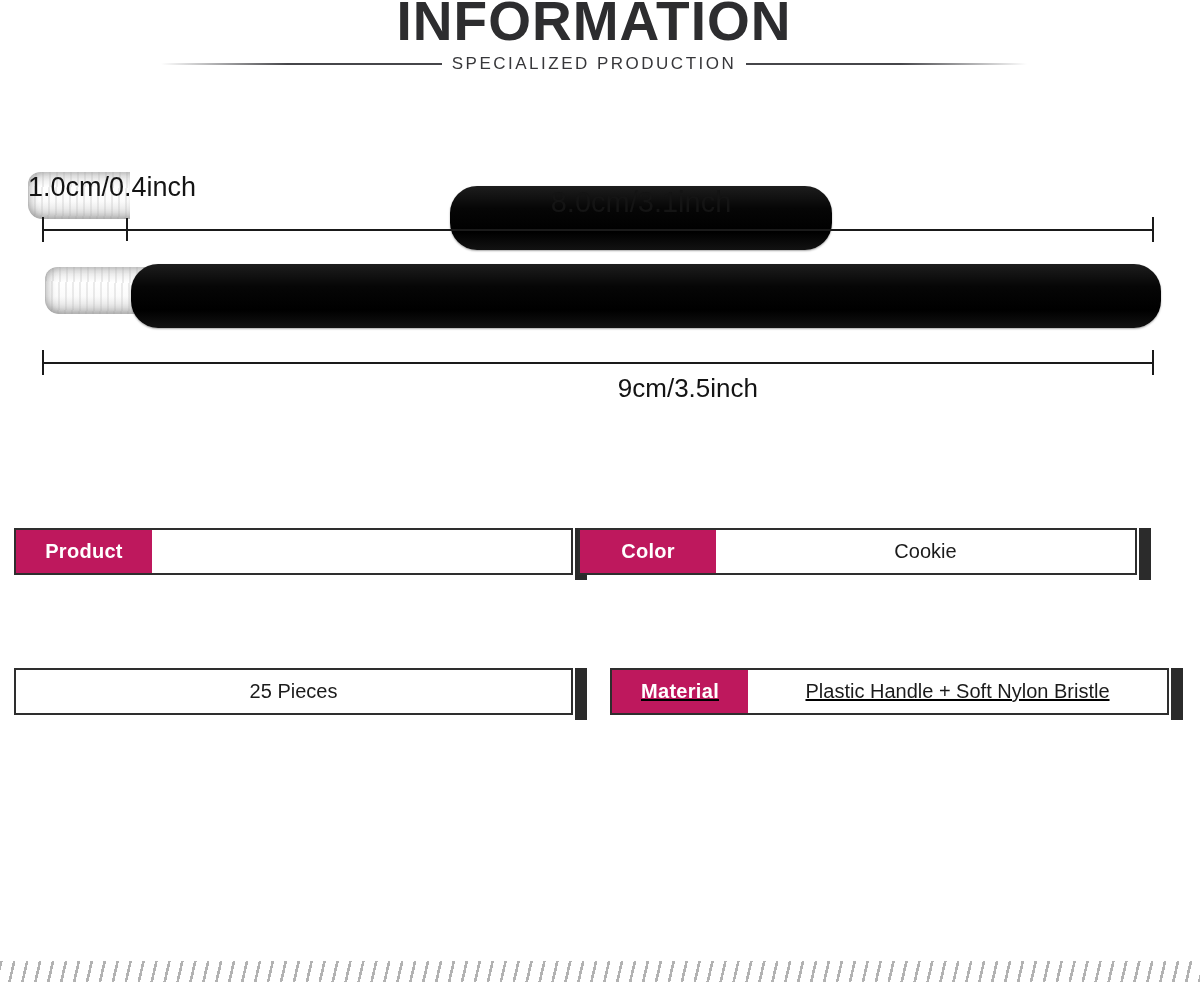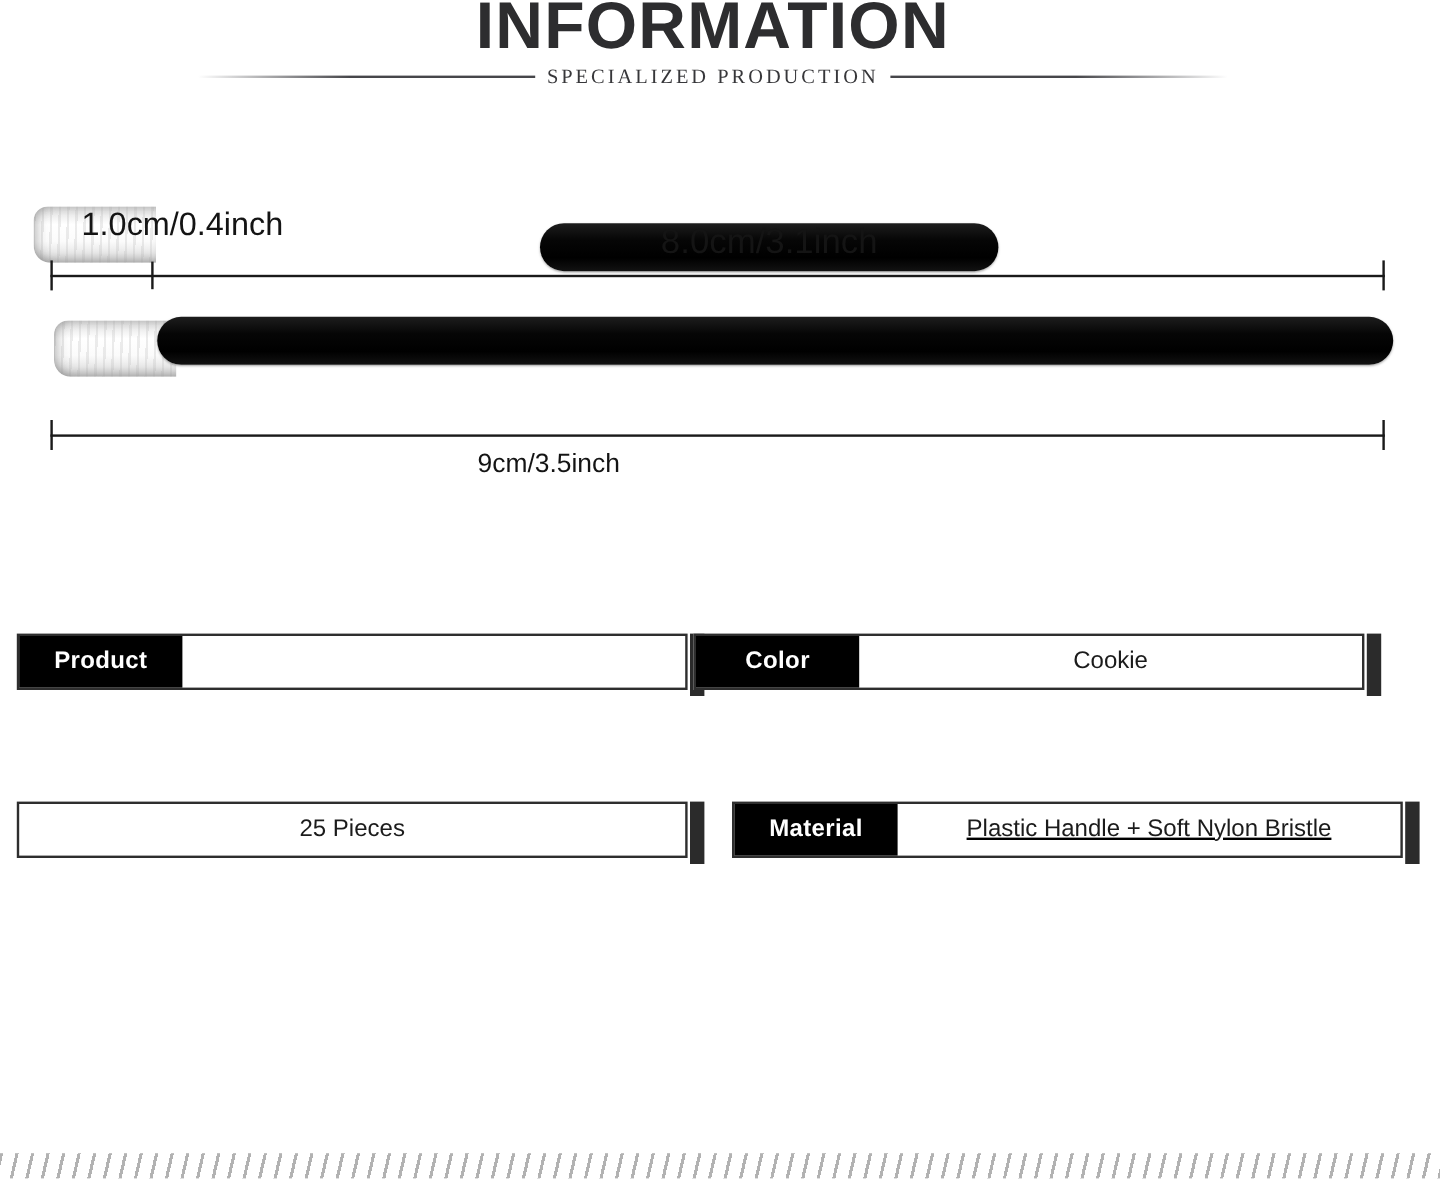--- a/index.html
+++ b/index.html
@@ -15,31 +15,30 @@
     text-align:center; font-size:55px; line-height:58px;
     font-weight:600; letter-spacing:1px; color:#2d2d2f;
   }
   .subtitle-row {
     position:absolute; top:54px; left:0; width:1188px;
     display:flex; align-items:center; justify-content:center; gap:10px;
   }
   .subtitle-text {
     font-size:17px; letter-spacing:2.5px; color:#37373a; font-weight:500;
     white-space:nowrap;
-    font-family:Liberation Serif, serif;
   }
   .subtitle-line { height:2px; width:281px; }
   .subtitle-line.left  { background:linear-gradient(to left,  #46464a 55%, rgba(70,70,74,0)); }
   .subtitle-line.right { background:linear-gradient(to right, #46464a 55%, rgba(70,70,74,0)); }
 
   
   .m-label { position:absolute; color:#141414; white-space:nowrap; }
-  .m-label.bristle { left:28px;  top:172px; font-size:27px;padding-left:40px; }
+  .m-label.bristle { left:28px;  top:172px; font-size:27px; }
   .m-label.handle  { left:450px; top:186px; width:382px; text-align:center; font-size:29px; }
-  .m-label.total   { left:398px; top:373px; width:360px; text-align:left; font-size:22px; }
+  .m-label.total   { left:398px; top:373px; width:360px; text-align:right; font-size:26px; }
 
   .dim-line { position:absolute; height:2px; background:#1a1a1a; }
   .dim-line.top    { left:42px; top:229px; width:1112px; }
   .dim-line.bottom { left:42px; top:362px; width:1112px; }
   .dim-tick { position:absolute; width:2px; background:#1a1a1a; }
   .t1 { left:42px;   top:217px; height:25px; }
   .t2 { left:126px;  top:218px; height:23px; }
   .t3 { left:1152px; top:217px; height:25px; }
   .t4 { left:42px;   top:350px; height:25px; }
   .t5 { left:1152px; top:350px; height:25px; }
@@ -49,38 +48,38 @@
     border-radius:12px 0 0 14px;
     background:
       repeating-linear-gradient(92deg, rgba(190,190,190,.30) 0 2px, rgba(255,255,255,0) 2px 7px),
       linear-gradient(180deg, #dedede, #ffffff 32%, #fbfbfb 62%, #d9d9d9);
     box-shadow:
       inset 7px 0 9px -4px rgba(140,140,140,.55),
       inset 0 -8px 8px -6px rgba(110,110,110,.5),
       inset 0 6px 7px -5px rgba(120,120,120,.35);
   }
   .handle {
-    position:absolute; left:131px; top:264px; width:1030px; height:40px;
+    position:absolute; left:131px; top:264px; width:1030px; height:64px;
     border-radius:27px;
     background:linear-gradient(180deg, #1d1d1d, #060606 35%, #000 72%, #121212);
     box-shadow:0 1px 2px rgba(0,0,0,.35);
   }
 
   
   .spec-row {
     position:absolute; width:559px; height:47px;
     display:flex; align-items:stretch;
     border:2px solid #2e2e2e; background:#ffffff;
   }
   .spec-row.r1 { left:14px;  top:528px; }
   .spec-row.r2 { left:578px; top:528px; }
   .spec-row.r3 { left:14px;  top:668px; }
   .spec-row.r4 { left:610px; top:668px;text-decoration:underline; }
   .spec-label {
-    width:136px; flex:0 0 136px; background:#000000; color:#ffffff;
+    width:136px; flex:0 0 136px; background:#be185d; color:#ffffff;
     display:flex; align-items:center; justify-content:center;
     font-size:20px; font-weight:bold; letter-spacing:.3px;
   }
   .spec-value {
     flex:1; display:flex; align-items:center; justify-content:center;
     font-size:20px; color:#1b1b1b; white-space:nowrap;
   }
   .spec-cap {
     position:absolute; right:-16px; top:-2px; width:12px; height:52px;
     background:#2b2b2b;

